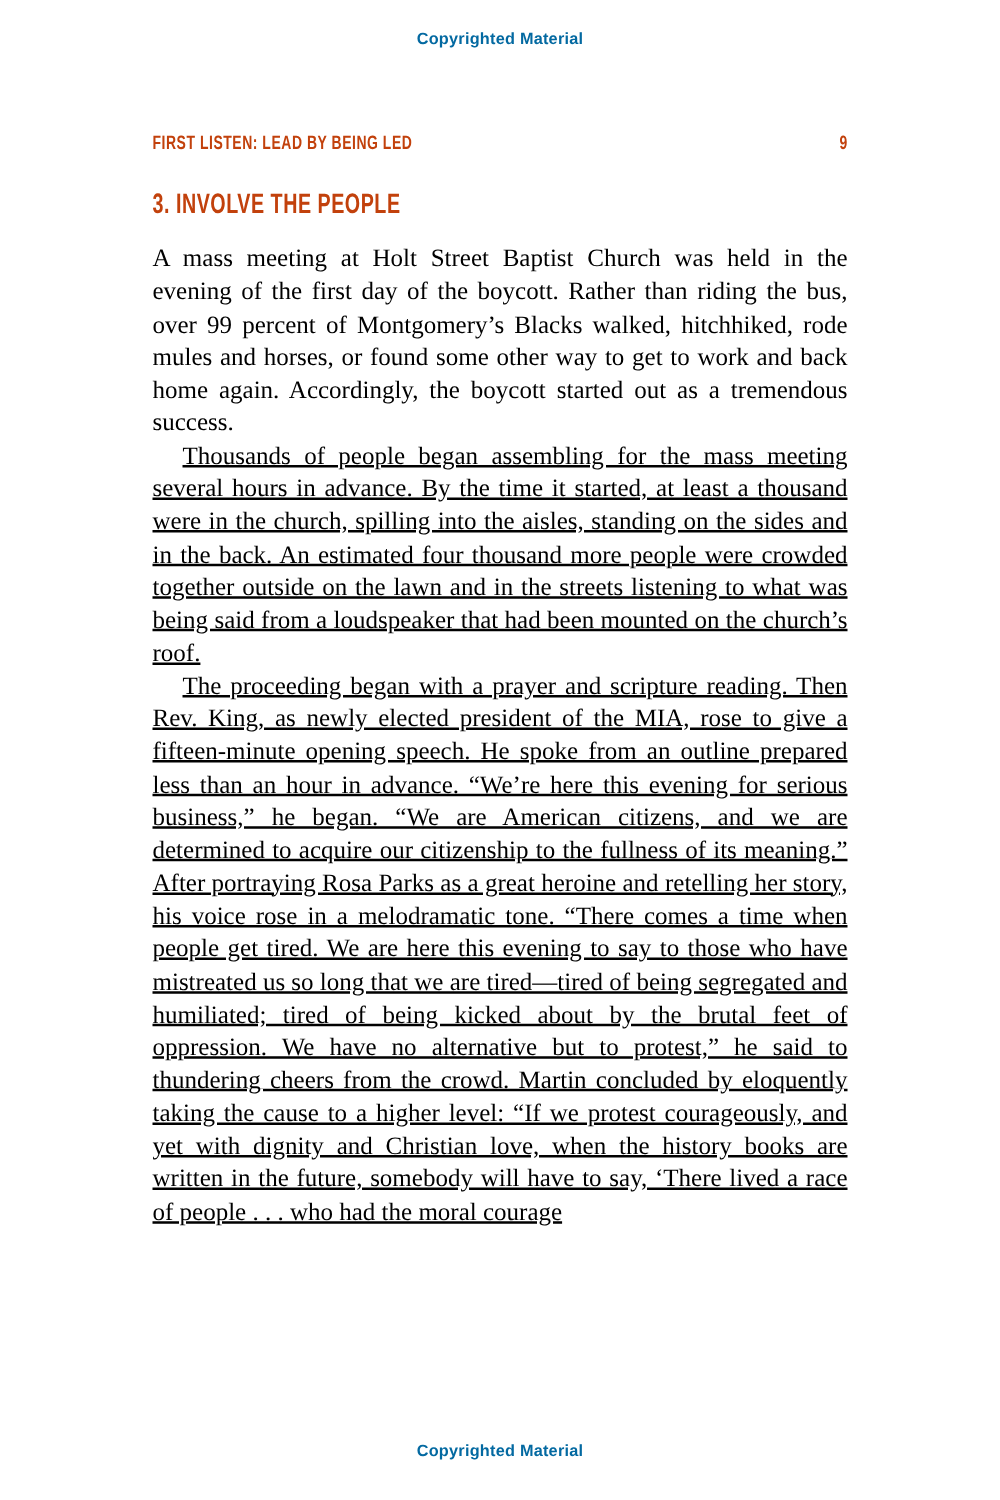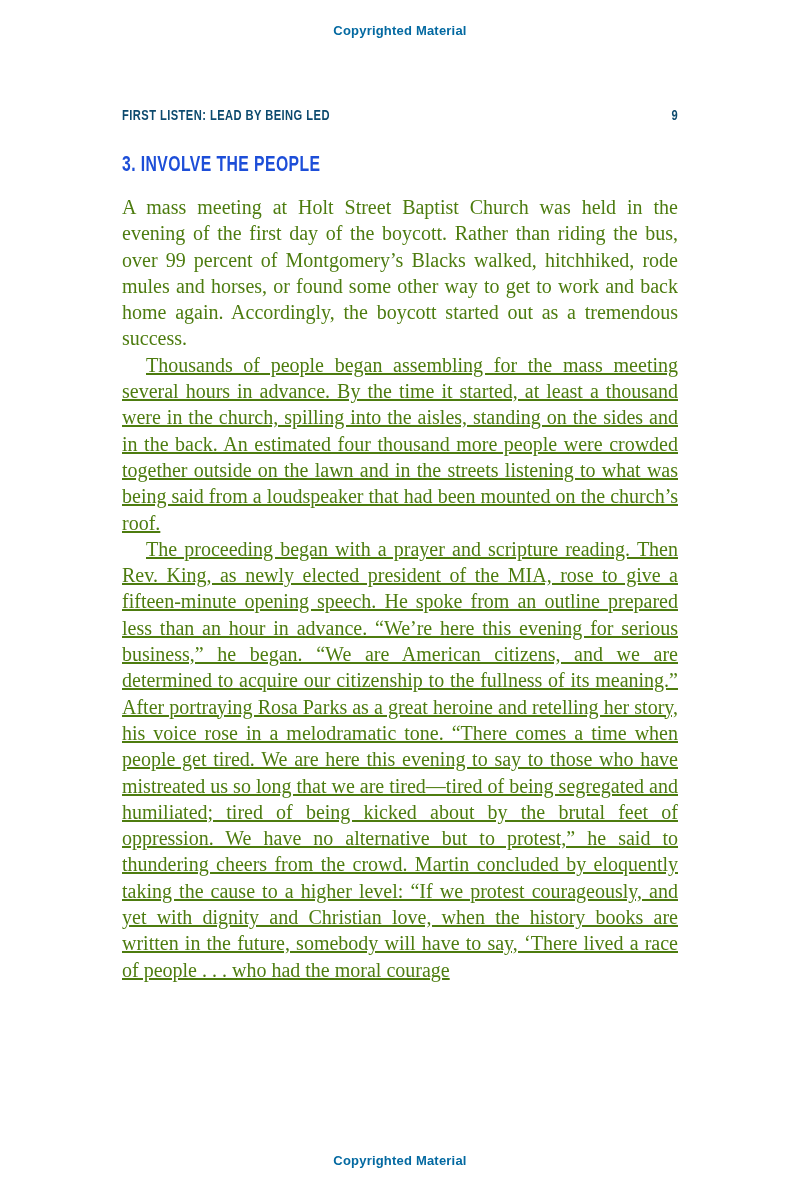--- a/index.html
+++ b/index.html
@@ -41,49 +41,49 @@
     left: 122px;
     width: 556px;
   }
   .running-header {
     margin-top: 106px;
     display: flex;
     justify-content: space-between;
     align-items: baseline;
     font-family: "Liberation Sans", sans-serif;
     font-weight: bold;
-    color: #0c4a6e;
+    color: #c2410c;
   }
   .condensed-sm {
     display: inline-block;
     font-size: 15.5px;
     letter-spacing: 0.6px;
     transform: scaleX(0.72);
   }
   .rh-title.condensed-sm { transform-origin: left center; }
   .rh-page.condensed-sm  { transform-origin: right center; }
   .section-heading {
     margin: 25px 0 0 0;
     font-family: "Liberation Sans", sans-serif;
     font-weight: bold;
-    color: #1d4ed8;
+    color: #c2410c;
   }
   .section-heading .condensed-lg {
     display: inline-block;
     font-size: 22.5px;
     letter-spacing: 0.6px;
     transform: scaleX(0.70);
     transform-origin: left center;
   }
   .body-text {
     margin-top: 17px;
     font-size: 20px;
     line-height: 26.3px;
     text-align: justify;
-    color: #4d7c0f;
+    color: #000000;
   }
   .para {
     margin: 0;
   }
   .para.indent {
     text-indent: 24px;
     text-decoration: underline;
   }
 </style>
 </head>

